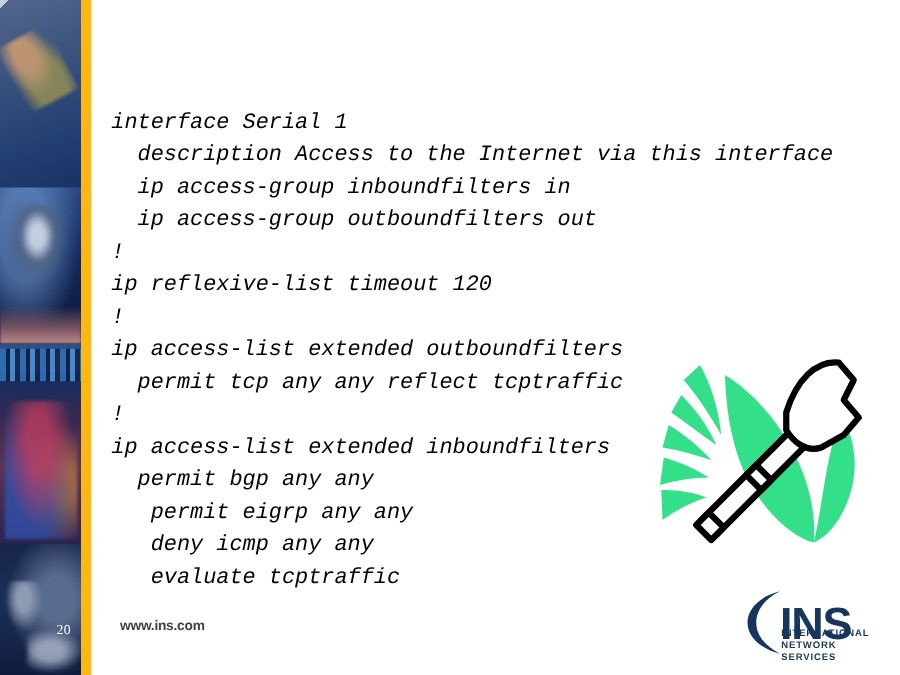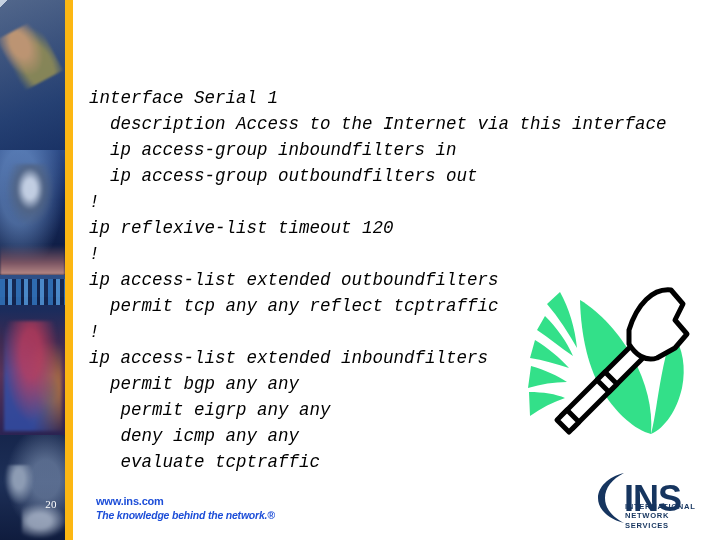--- a/index.html
+++ b/index.html
@@ -196,21 +196,21 @@
     height: 165px;
     z-index: 2;
   }
 
   
   .footer-text {
     position: absolute;
     left: 96px;
     top: 494px;
     font-family: "Liberation Sans", sans-serif;
-    color: #1d4ed8;
+    color: #404040;
   }
   .footer-url {
     font-size: 11px;
     font-weight: bold;
     line-height: 14px;
     letter-spacing: -0.2px;
   }
   .footer-tag {
     font-size: 10.5px;
     font-weight: bold;
@@ -285,21 +285,20 @@
 
       <path d="M42 128 L54 140 L44 150 L32 138 Z" fill="#ffffff" stroke="#000000" stroke-width="5" stroke-linejoin="round"></path>
       <path d="M80 90 L92 102 L84 110 L72 98 Z" fill="#ffffff" stroke="#000000" stroke-width="5" stroke-linejoin="round"></path>
 
       <path d="M104 48 C112 22 128 6 146 8 L158 22 L150 38 L162 52 L150 66 L132 76 C120 80 110 72 104 62 Z" fill="#ffffff" stroke="#000000" stroke-width="5" stroke-linejoin="round"></path>
     </svg>
   </div>
 
   <div class="footer-text">
     <div class="footer-url">www.ins.com</div>
-    <div class="footer-tag">The knowledge behind the network.®</div>
   </div>
 
   <div class="ins-logo">
     <svg viewBox="0 0 118 58" width="118" height="58" xmlns="http://www.w3.org/2000/svg">
       <path d="M30 4 C14 8 4 18 4 29 C4 40 14 50 30 54 C18 48 11 39 11 29 C11 19 18 10 30 4 Z" fill="#16355f"></path>
     </svg>
     <div class="logo-wordmark">INS</div>
     <div class="logo-sub">INTERNATIONAL</div>
     <div class="logo-sub" style="top:42px;">NETWORK SERVICES</div>
   </div>

